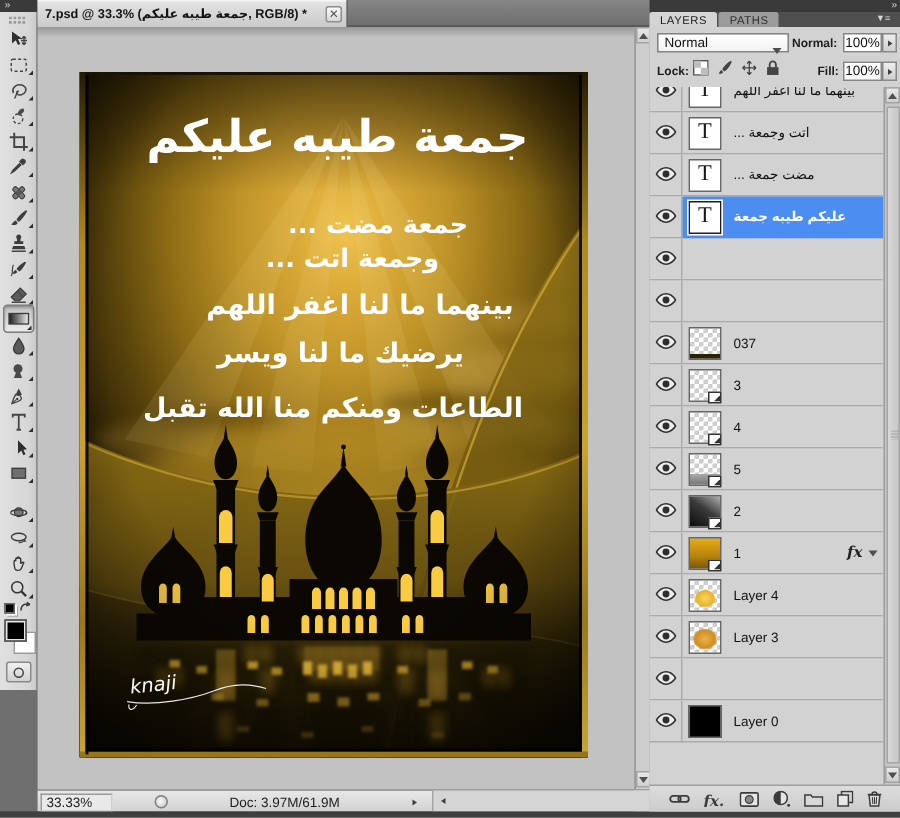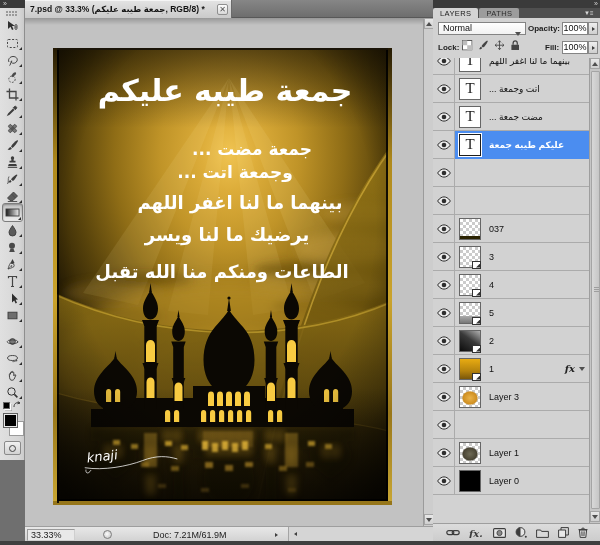--- a/index.html
+++ b/index.html
@@ -532,21 +532,21 @@
         <div class="arr up"></div>
       </div>
     <div class="sb-btn" style="top:496px">
         <div class="arr down"></div>
       </div>
   </div>
 
   <div id="statusbar" class="abs">
     <div id="zoom-field">33.33%</div>
     <div id="status-circ"></div>
-    <div id="doc-size">Doc: 7.21M/61.9M</div>
+    <div id="doc-size">Doc: 3.97M/61.9M</div>
     <div id="status-flyout">
         <div class="arr right"></div>
       </div>
     <div id="h-scroll">
       <div class="sb-btn" style="left:1px">
           <div class="arr left"></div>
         </div>
       <div class="sb-btn" style="left:132px">
           <div class="arr right"></div>
         </div>
@@ -561,21 +561,21 @@
       <div class="ptab active">LAYERS</div>
       <div class="ptab inactive">PATHS</div>
       <div id="panel-menu-btn">▼≡</div>
     </div>
 
     <div id="panel-controls">
       <div id="blend-select">
         <span>Normal</span>
         <span id="blend-arrow"><span class="arr down" style="display:inline-block"></span></span>
       </div>
-      <div class="ctl-label" style="left:95px; top:6px">Opacity:</div>
+      <div class="ctl-label" style="left:95px; top:6px">Normal:</div>
       <div class="val-box" style="left:129px; top:4px">100%</div>
       <div class="spin-btn" style="left:155px; top:4px">
           <div class="arr right"></div>
         </div>
 
       <div class="ctl-label" style="left:5px; top:25px">Lock:</div>
       <div class="lock-icons" id="lock-icons">
           <span>
             <svg width="11" height="11" viewBox="0 0 11 11">
               <rect x="0.5" y="0.5" width="10" height="10" fill="#fff" stroke="#555"></rect>
@@ -776,48 +776,48 @@
         </div>
         <div class="lrow">
           <div class="eye-cell">
             <span><svg width="14" height="10" viewBox="0 0 14 10">
                 <path d="M0.6,5 C2.8,1.7 5.4,0.9 7,0.9 C8.6,0.9 11.2,1.7 13.4,5 C11.2,8.3 8.6,9.1 7,9.1 C5.4,9.1 2.8,8.3 0.6,5 Z" fill="#ececec" stroke="#2e2e2e" stroke-width="1"></path>
                 <circle cx="7" cy="5" r="2.3" fill="#2e2e2e"></circle>
               </svg></span>
           </div>
     <div class="row-body">
       <div class="thumb checker-base">
+              <div style="position:absolute;left:3px;top:6px;width:14px;height:12px;border-radius:50%;background:radial-gradient(#f7d55e,#e8b52a 60%,rgba(232,181,42,0) 75%)"></div>
+            </div>
+      <span class="lname">Layer 4</span>
+
+    </div>
+        </div>
+        <div class="lrow">
+          <div class="eye-cell">
+            <span><svg width="14" height="10" viewBox="0 0 14 10">
+                <path d="M0.6,5 C2.8,1.7 5.4,0.9 7,0.9 C8.6,0.9 11.2,1.7 13.4,5 C11.2,8.3 8.6,9.1 7,9.1 C5.4,9.1 2.8,8.3 0.6,5 Z" fill="#ececec" stroke="#2e2e2e" stroke-width="1"></path>
+                <circle cx="7" cy="5" r="2.3" fill="#2e2e2e"></circle>
+              </svg></span>
+          </div>
+    <div class="row-body">
+      <div class="thumb checker-base">
               <div style="position:absolute;left:2px;top:4px;width:16px;height:14px;border-radius:50%;background:radial-gradient(#eab34a,#cf8f22 60%,rgba(207,143,34,0) 78%)"></div>
             </div>
       <span class="lname">Layer 3</span>
 
     </div>
         </div>
         <div class="lrow">
           <div class="eye-cell">
             <span><svg width="14" height="10" viewBox="0 0 14 10">
                 <path d="M0.6,5 C2.8,1.7 5.4,0.9 7,0.9 C8.6,0.9 11.2,1.7 13.4,5 C11.2,8.3 8.6,9.1 7,9.1 C5.4,9.1 2.8,8.3 0.6,5 Z" fill="#ececec" stroke="#2e2e2e" stroke-width="1"></path>
                 <circle cx="7" cy="5" r="2.3" fill="#2e2e2e"></circle>
               </svg></span>
           </div>
-        </div>
-        <div class="lrow">
-          <div class="eye-cell">
-            <span><svg width="14" height="10" viewBox="0 0 14 10">
-                <path d="M0.6,5 C2.8,1.7 5.4,0.9 7,0.9 C8.6,0.9 11.2,1.7 13.4,5 C11.2,8.3 8.6,9.1 7,9.1 C5.4,9.1 2.8,8.3 0.6,5 Z" fill="#ececec" stroke="#2e2e2e" stroke-width="1"></path>
-                <circle cx="7" cy="5" r="2.3" fill="#2e2e2e"></circle>
-              </svg></span>
-          </div>
-    <div class="row-body">
-      <div class="thumb checker-base">
-              <div style="position:absolute;left:2px;top:4px;width:16px;height:14px;border-radius:50%;background:radial-gradient(#6e6a55,#4a4535 60%,rgba(74,69,53,0) 78%)"></div>
-            </div>
-      <span class="lname">Layer 1</span>
-
-    </div>
         </div>
         <div class="lrow">
           <div class="eye-cell">
             <span><svg width="14" height="10" viewBox="0 0 14 10">
                 <path d="M0.6,5 C2.8,1.7 5.4,0.9 7,0.9 C8.6,0.9 11.2,1.7 13.4,5 C11.2,8.3 8.6,9.1 7,9.1 C5.4,9.1 2.8,8.3 0.6,5 Z" fill="#ececec" stroke="#2e2e2e" stroke-width="1"></path>
                 <circle cx="7" cy="5" r="2.3" fill="#2e2e2e"></circle>
               </svg></span>
           </div>
     <div class="row-body">
       <div class="thumb" style="background:#000"></div>

